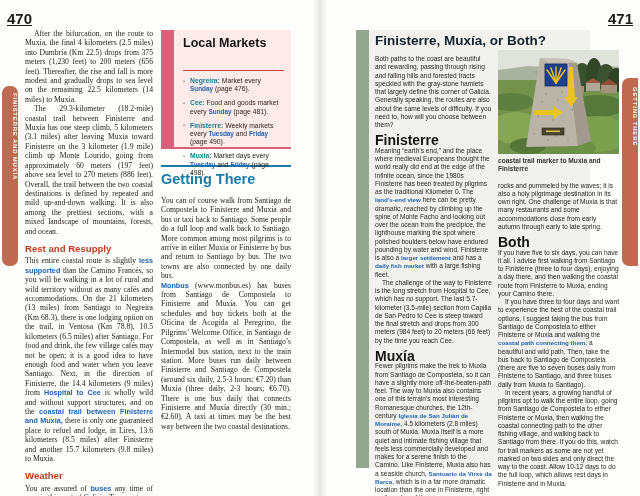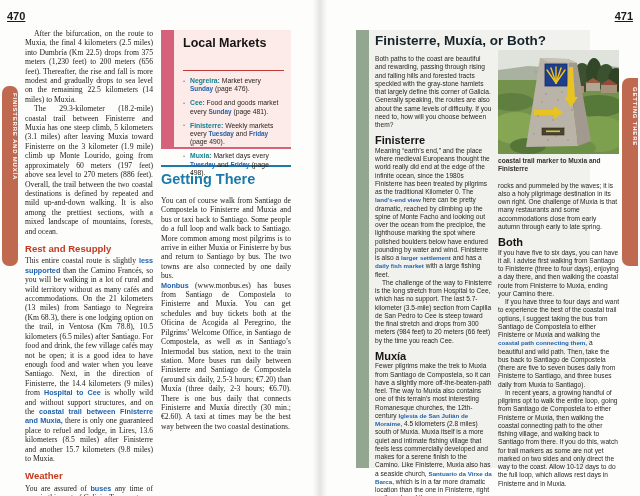--- a/index.html
+++ b/index.html
@@ -3,21 +3,21 @@
 <meta charset="utf-8">
 <style>
   html,body{margin:0;padding:0;background:#e9e9e7;}
   .spread{
     position:relative;width:640px;height:496px;background:#fdfdfb;
     overflow:hidden;font-family:"Liberation Serif",serif;color:#272220;
     -webkit-font-smoothing:antialiased;
   }
   .spine{position:absolute;left:313px;top:0;width:14px;height:496px;
     background:linear-gradient(to right,rgba(100,100,100,0) 0%,rgba(100,100,100,0.16) 50%,rgba(100,100,100,0) 100%);}
-  .pn{position:absolute;top:10px;font-family:"Liberation Sans",sans-serif;font-weight:bold;font-size:11px;color:#1c1917;text-decoration:underline;}
+  .pn{position:absolute;top:10px;font-family:"Liberation Sans",sans-serif;font-weight:bold;font-size:15px;color:#1c1917;text-decoration:underline;}
   .pn-left{left:7px;}
   .pn-right{right:7px;}
   .tab{position:absolute;background:#bf6a50;color:#ffffff;font-family:"Liberation Sans",sans-serif;
     font-weight:bold;font-size:6px;letter-spacing:0.8px;writing-mode:vertical-rl;
     box-sizing:border-box;}
   .tab-left{left:2px;top:86px;width:16px;height:180px;border-radius:7px;padding-top:7px;padding-left:4.5px;}
   .tab-right{left:622px;top:78px;width:16px;height:188px;border-radius:7px 0 0 7px;padding-top:9px;padding-left:4.5px;}
 
   
   .col{position:absolute;font-size:7.7px;line-height:9.4px;}
@@ -46,21 +46,21 @@
   
   .feature{position:absolute;left:356px;top:30px;width:234px;height:438px;background:#f1f1ed;
     font-family:"Liberation Sans",sans-serif;color:#2a2723;}
   .feature .bar{position:absolute;left:0;top:0;bottom:0;width:13px;background:#93a68f;}
   .feature h2{position:absolute;left:19px;top:3px;margin:0;font-size:13.5px;color:#15222b;}
   .fcol{position:absolute;font-size:6.6px;line-height:8.25px;}
   .fcol p{margin:0;text-align:left;}
   .fcol p.ind{text-indent:7px;}
   .fcol1{left:19px;top:25px;width:118px;}
   .fcol2{left:142px;top:20px;width:121px;}
-  .fcol h4{font-size:11px;line-height:10px;margin:6px 0 1.5px;color:#171514;}
+  .fcol h4{font-size:14px;line-height:10px;margin:6px 0 1.5px;color:#171514;}
   .photo{display:block;width:121px;height:104px;}
   .caption{font-size:6.6px;line-height:8px;font-weight:bold;color:#35332f;margin:2.5px 0 9px;}
 </style>
 </head>
 <body>
 
 <div class="spread">
 
   <div class="pn pn-left">470</div>
   <div class="pn pn-right">471</div>

